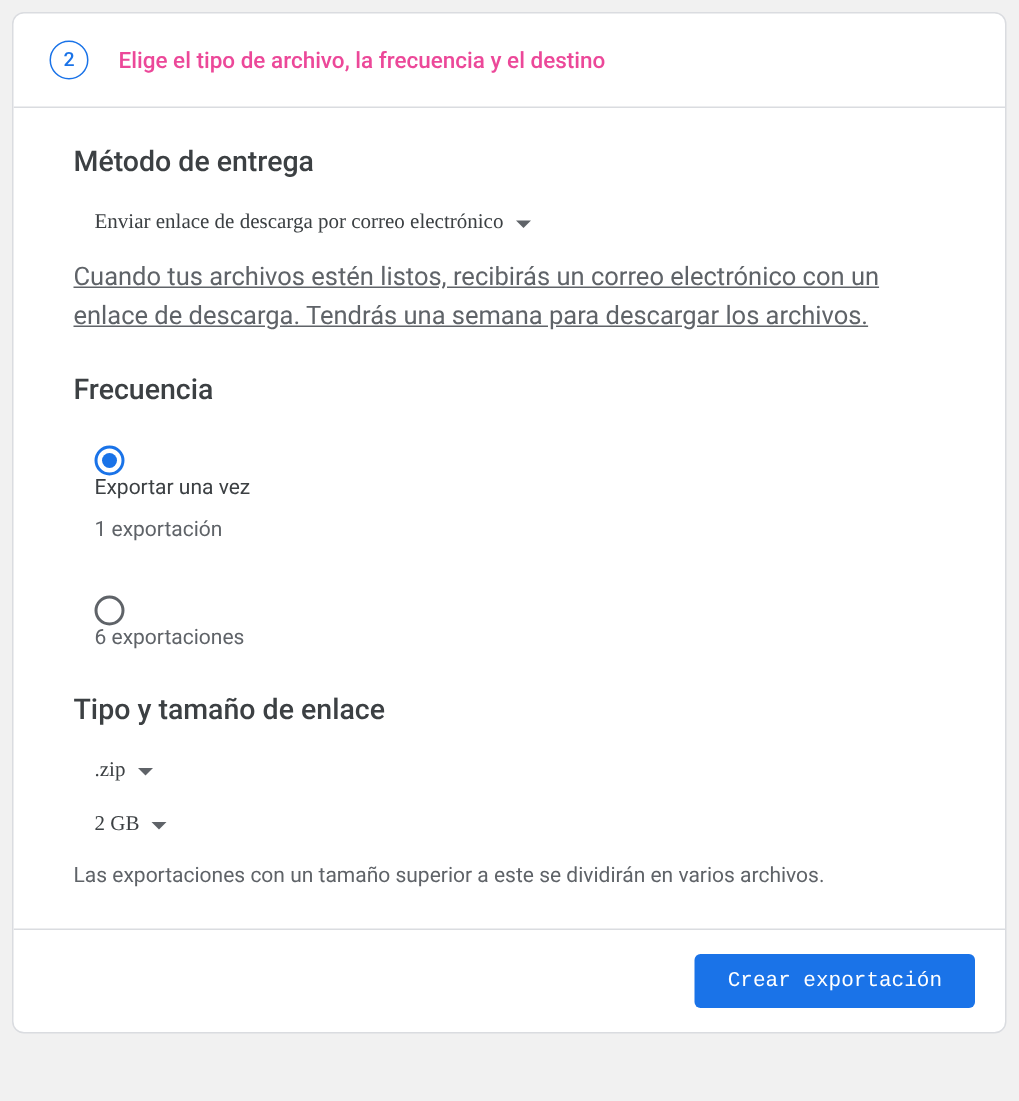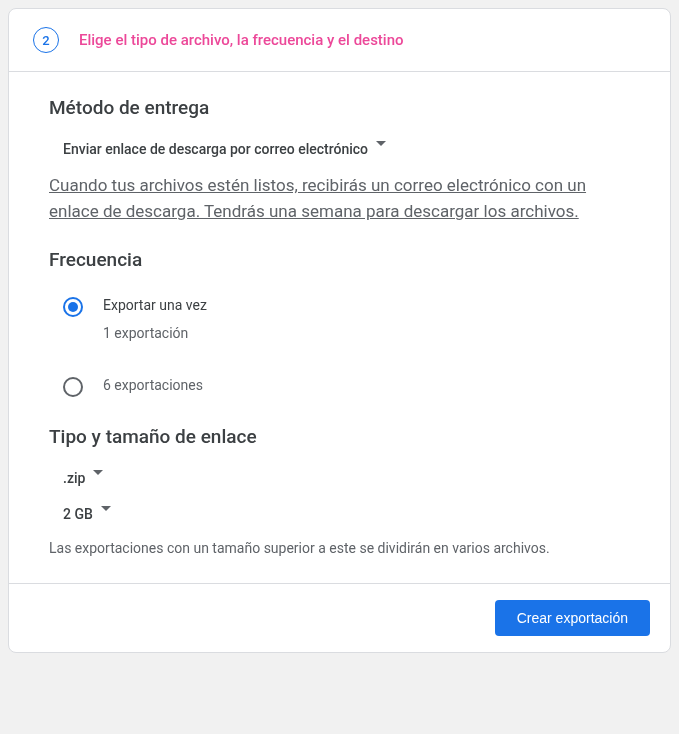--- a/index.html
+++ b/index.html
@@ -48,23 +48,25 @@
       padding: 24px 40px 20px 40px;
     }
     .section-title {
       font-size: 19px;
       color: #3c4043;
       font-weight: 500;
       margin-bottom: 18px;
     }
     .dropdown-row {
       display: flex;
+      align-items: center;
       padding: 4px 0 4px 14px;
       margin-bottom: 12px;
       cursor: pointer;
+      font-family: Liberation Serif, serif;
     }
     .dropdown-text {
       font-size: 14px;
       color: #3c4043;
       font-weight: 500;
     }
     .dropdown-arrow {
       margin-left: 8px;
       width: 0;
       height: 0;
@@ -84,20 +86,21 @@
       color: #5f6368;
       line-height: 1.5;
       margin-bottom: 24px;
     }
     .radio-option {
       display: flex;
       align-items: flex-start;
       padding: 8px 0 8px 14px;
       margin-bottom: 20px;
       cursor: pointer;
+      flex-direction: column;
     }
     .radio {
       width: 20px;
       height: 20px;
       border-radius: 50%;
       margin-right: 20px;
       margin-top: 0px;
       flex-shrink: 0;
       position: relative;
     }
@@ -141,21 +144,21 @@
     }
     .primary-button {
       background: #1a73e8;
       color: #fff;
       border: none;
       border-radius: 4px;
       padding: 10px 22px;
       font-size: 14px;
       font-weight: 500;
       cursor: pointer;
-      font-family: Liberation Sans, sans-serif;
+      font-family: Liberation Mono, monospace;
     }
   </style>
 </head>
 <body>
 
 <div class="card">
   <div class="header">
     <div class="step-circle">2</div>
     <div class="header-title">Elige el tipo de archivo, la frecuencia y el destino</div>
   </div>

